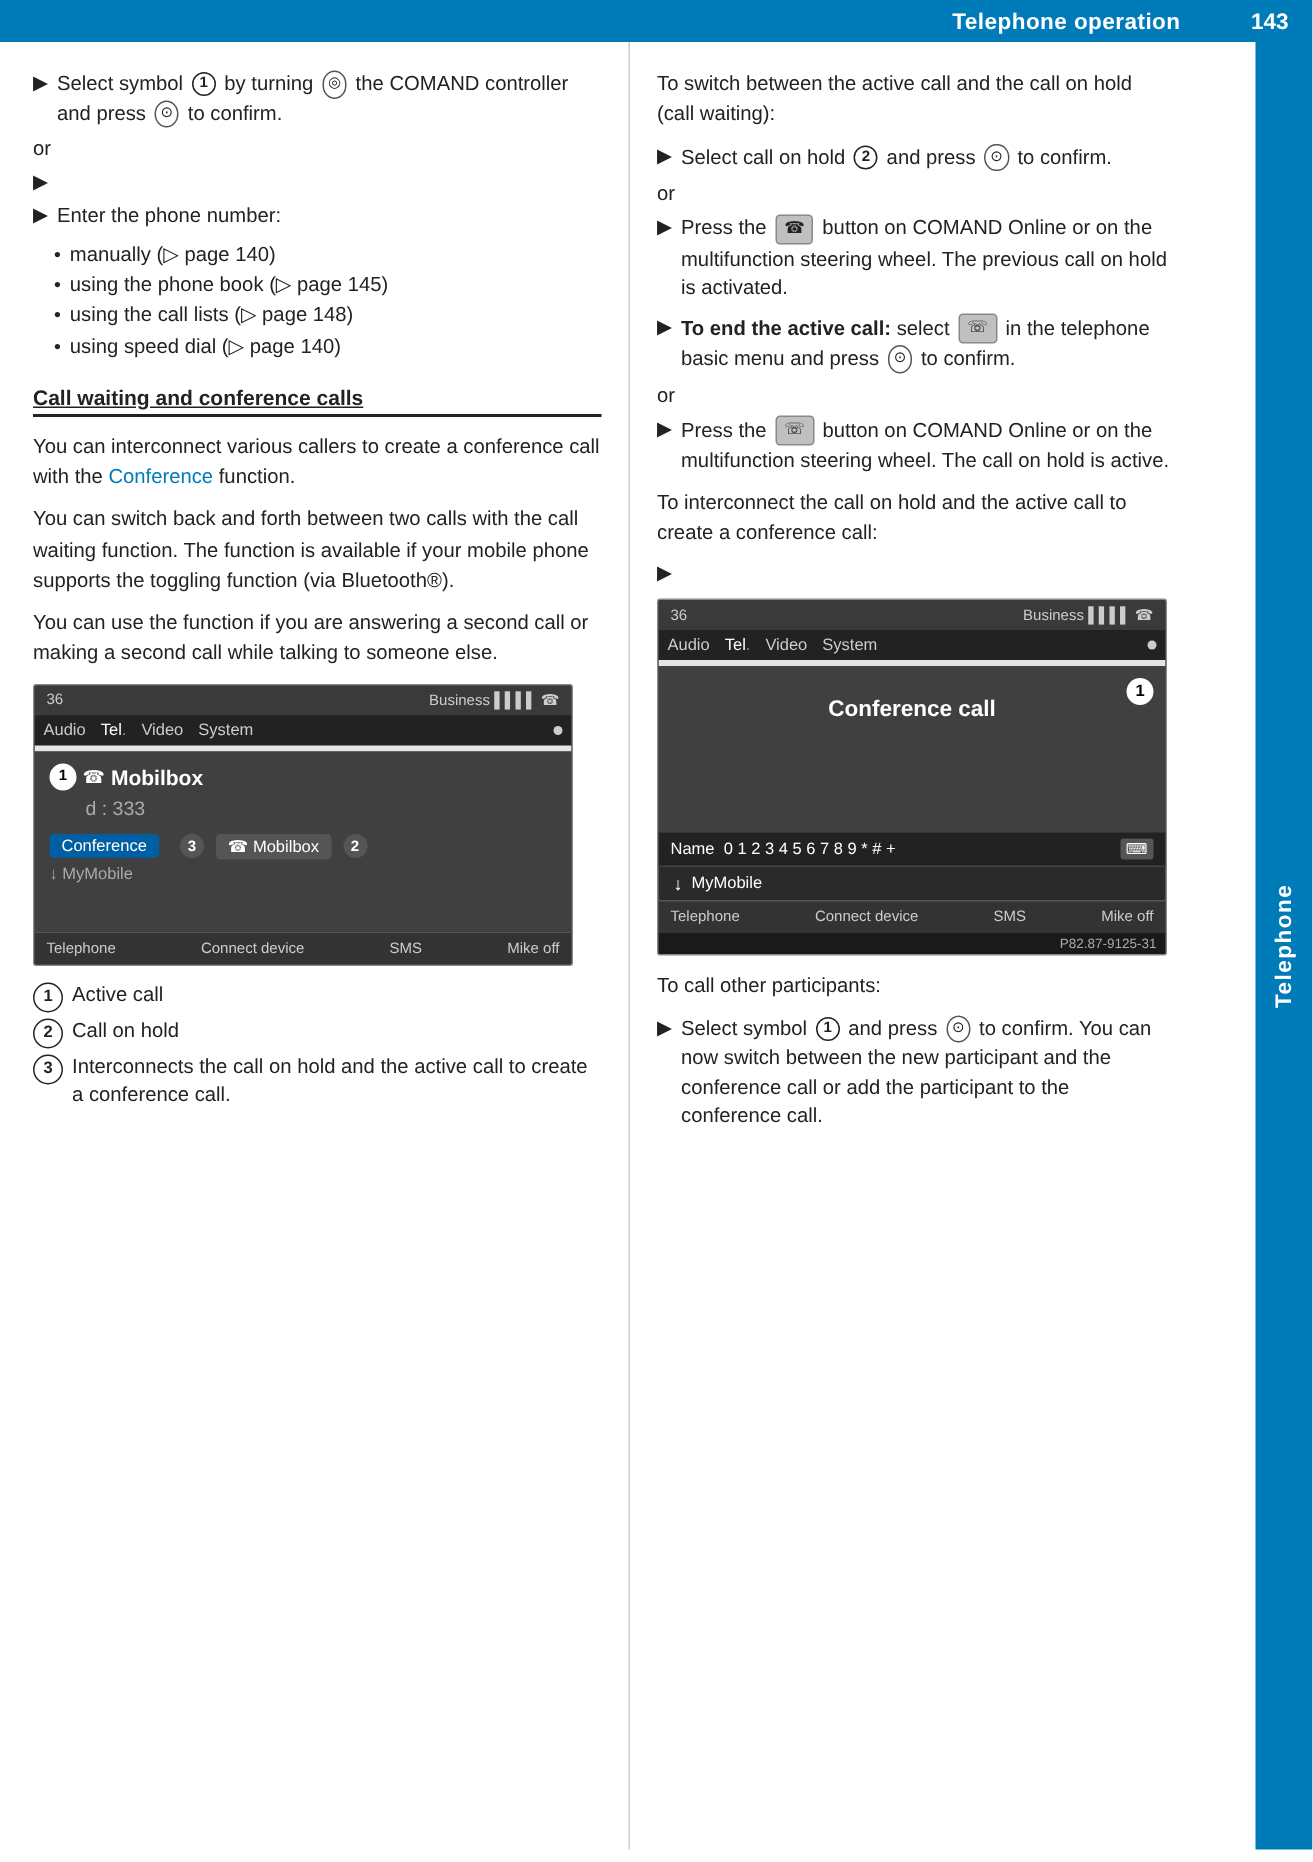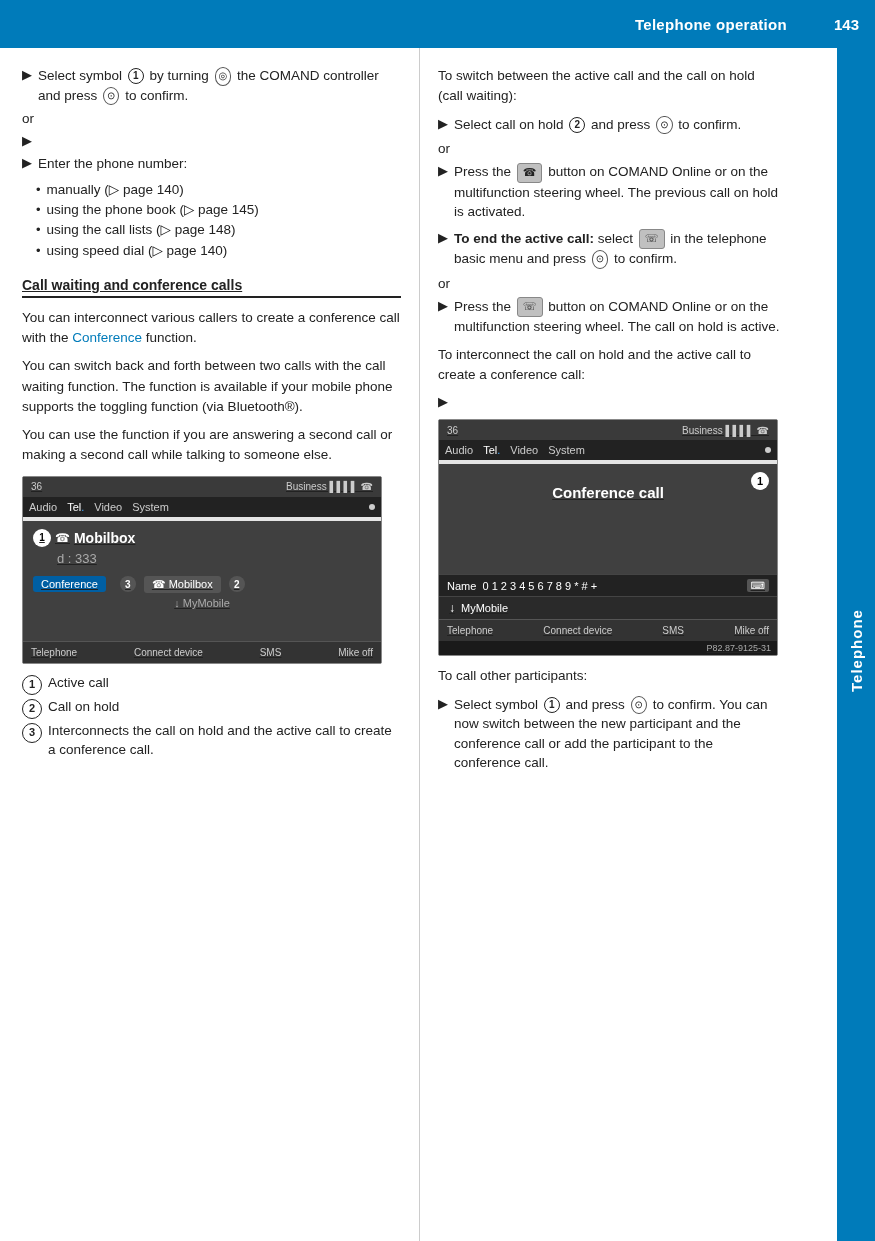--- a/index.html
+++ b/index.html
@@ -12,21 +12,21 @@
       background: #fff;
       position: relative;
     }
 
     
     .header {
       display: flex;
       align-items: center;
       justify-content: flex-end;
       background: #007bba;
-      height: 48px;
+      height: 28px;
       padding-right: 16px;
     }
     .header-title {
       color: #fff;
       font-size: 15px;
       font-weight: bold;
       letter-spacing: 0.3px;
     }
     .header-page {
       color: #fff;
@@ -144,21 +144,20 @@
 
     
     .screenshot-container {
       width: 370px;
       margin: 10px 0;
       border: 1px solid #888;
       background: #2a2a2a;
       border-radius: 2px;
       overflow: hidden;
       font-family: Arial, sans-serif;
-      text-decoration: underline;
     }
 
     .ss-topbar {
       display: flex;
       align-items: center;
       justify-content: space-between;
       background: #3a3a3a;
       padding: 2px 8px;
       height: 20px;
     }
@@ -450,21 +449,21 @@
 
           <div class="ss-row" style="margin-top:10px; gap:8px; align-items:center;">
             <span class="ss-conference-btn">
               Conference
             </span>
             <span style="background:#555; color:#fff; font-size:10px; border-radius:50%; width:16px; height:16px; display:inline-flex; align-items:center; justify-content:center; font-weight:bold;">3</span>
             <span class="ss-mobilbox-btn">☎ Mobilbox</span>
             <span style="background:#555; color:#fff; font-size:10px; border-radius:50%; width:16px; height:16px; display:inline-flex; align-items:center; justify-content:center; font-weight:bold;">2</span>
           </div>
 
-          <div class="ss-row" style="color:#aaa; margin-top:4px;justify-content:center;">
+          <div class="ss-row" style="color:#aaa; margin-top:4px;">
             <span>↓ MyMobile</span>
           </div>
         </div>
 
         <div class="ss-footer-bar">
           <span>Telephone</span>
           <span>Connect device</span>
           <span>SMS</span>
           <span>Mike off</span>
         </div>

